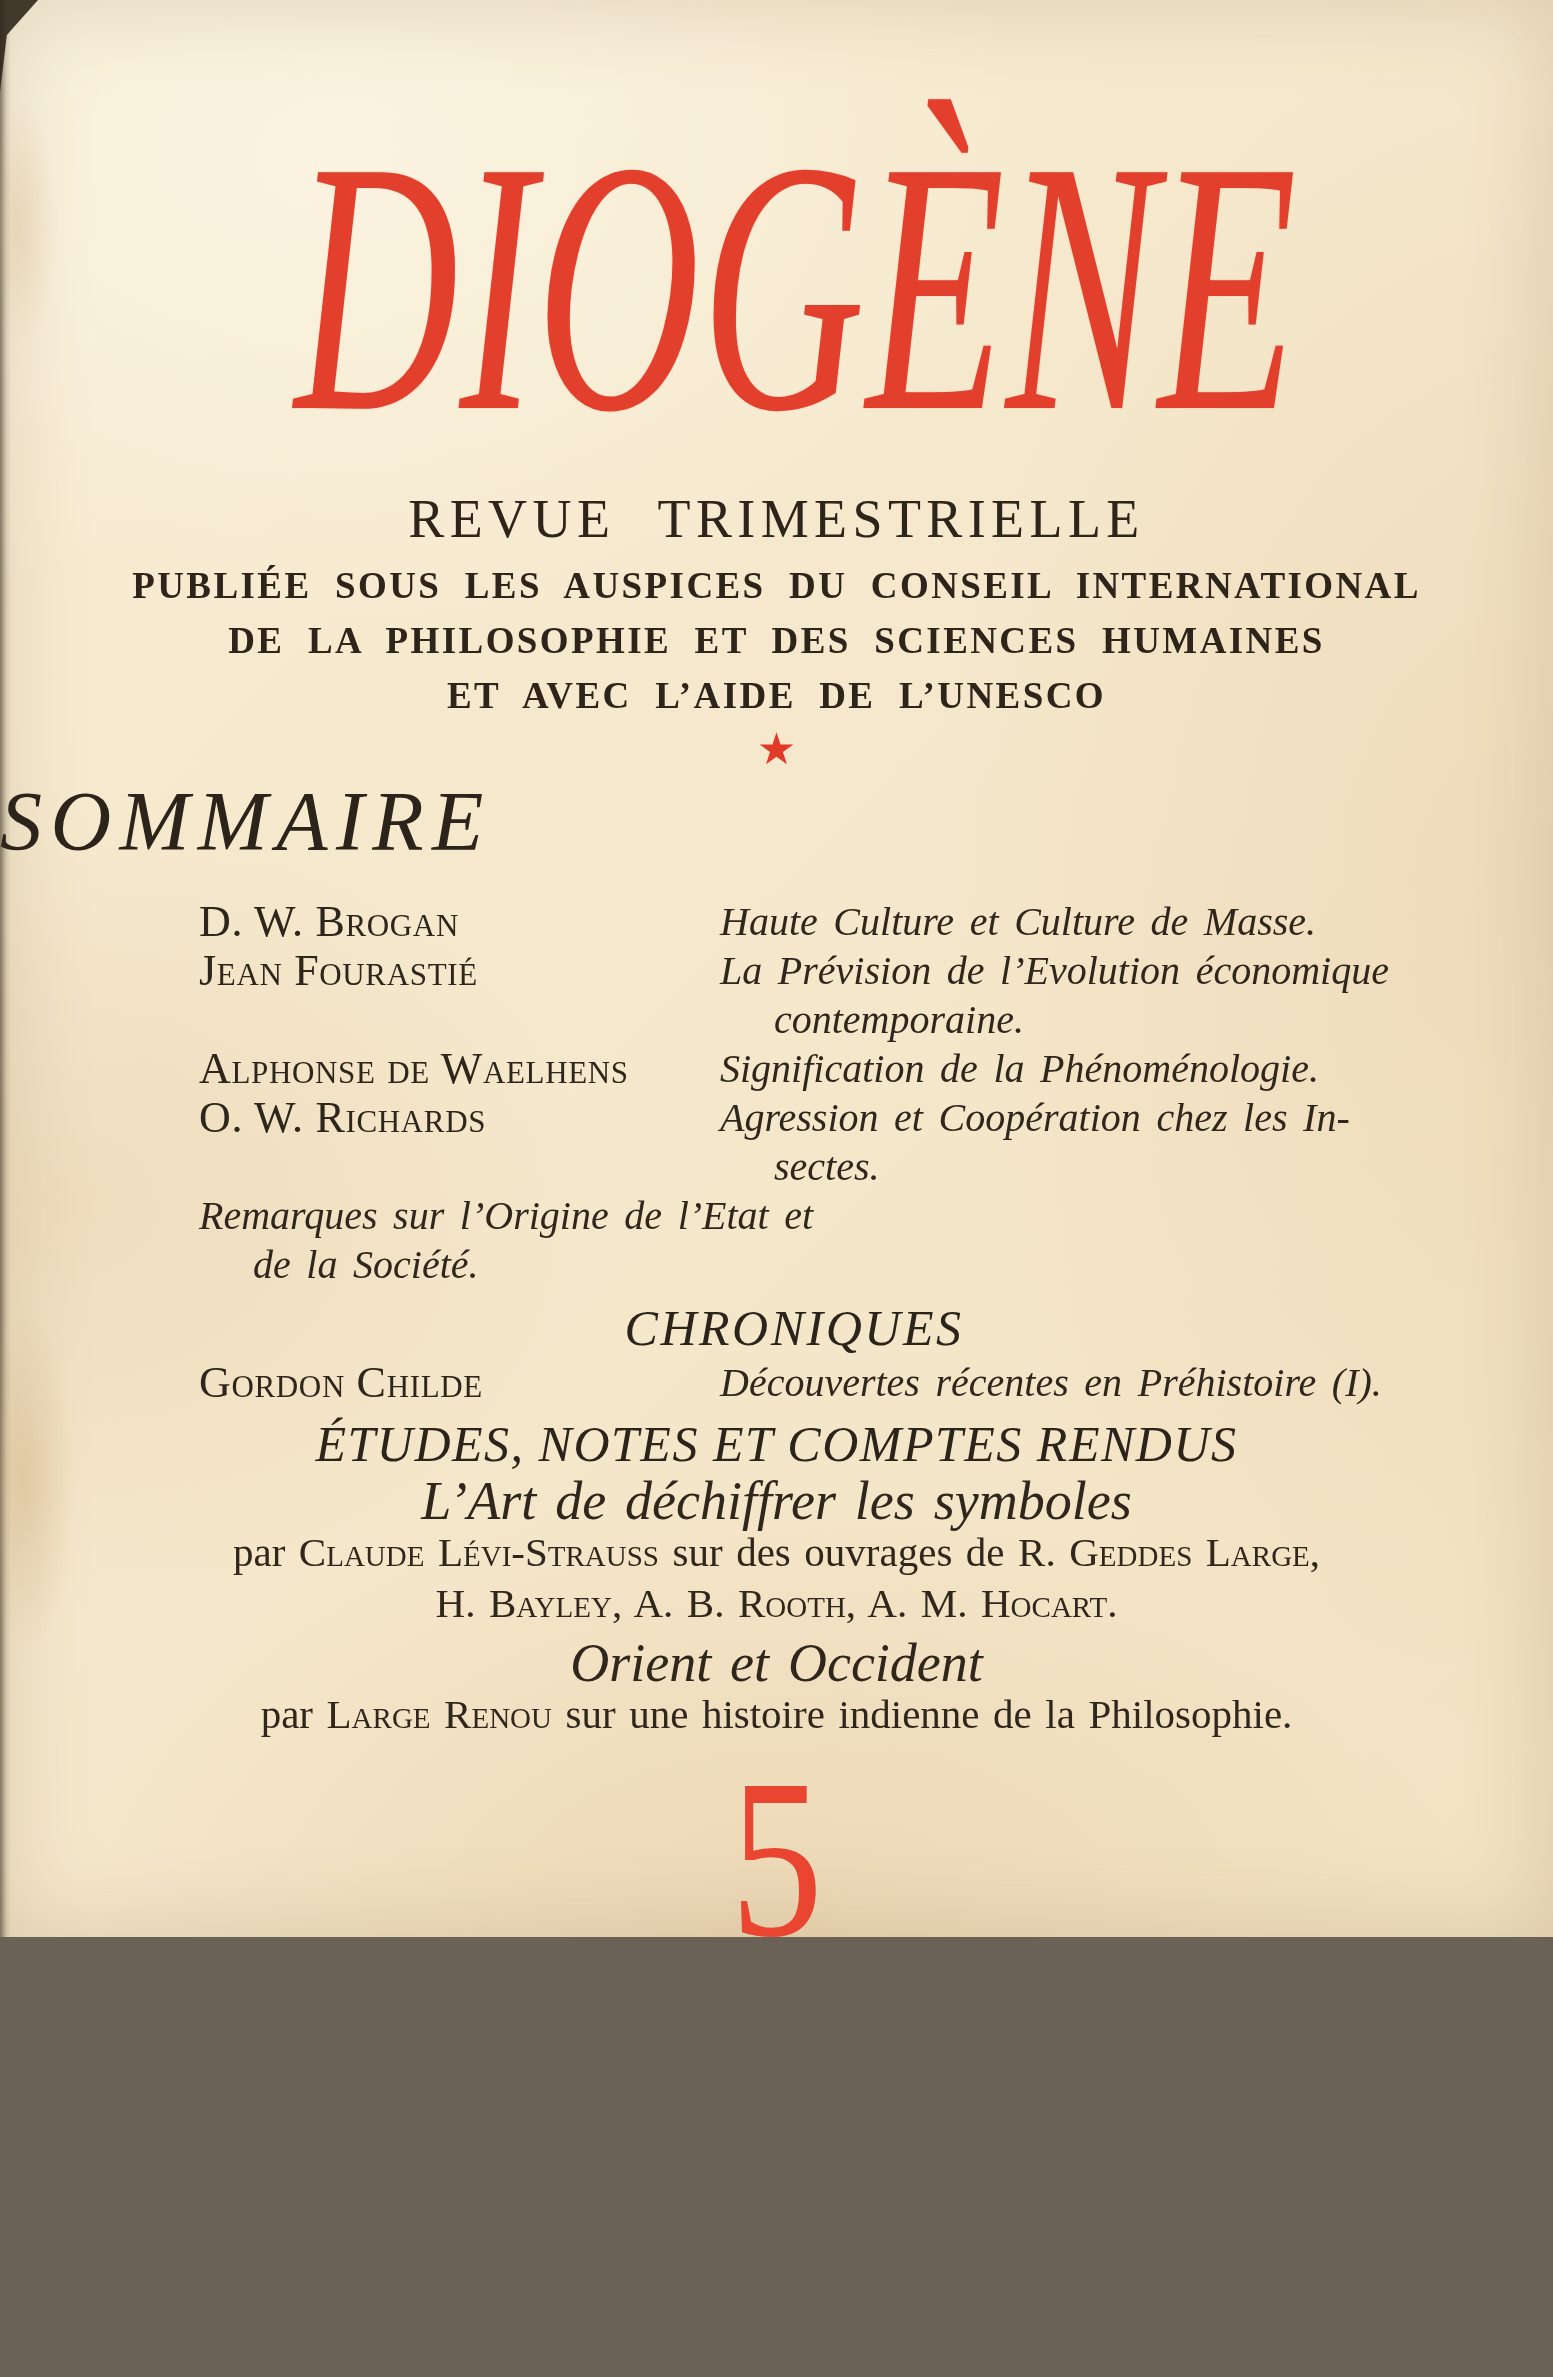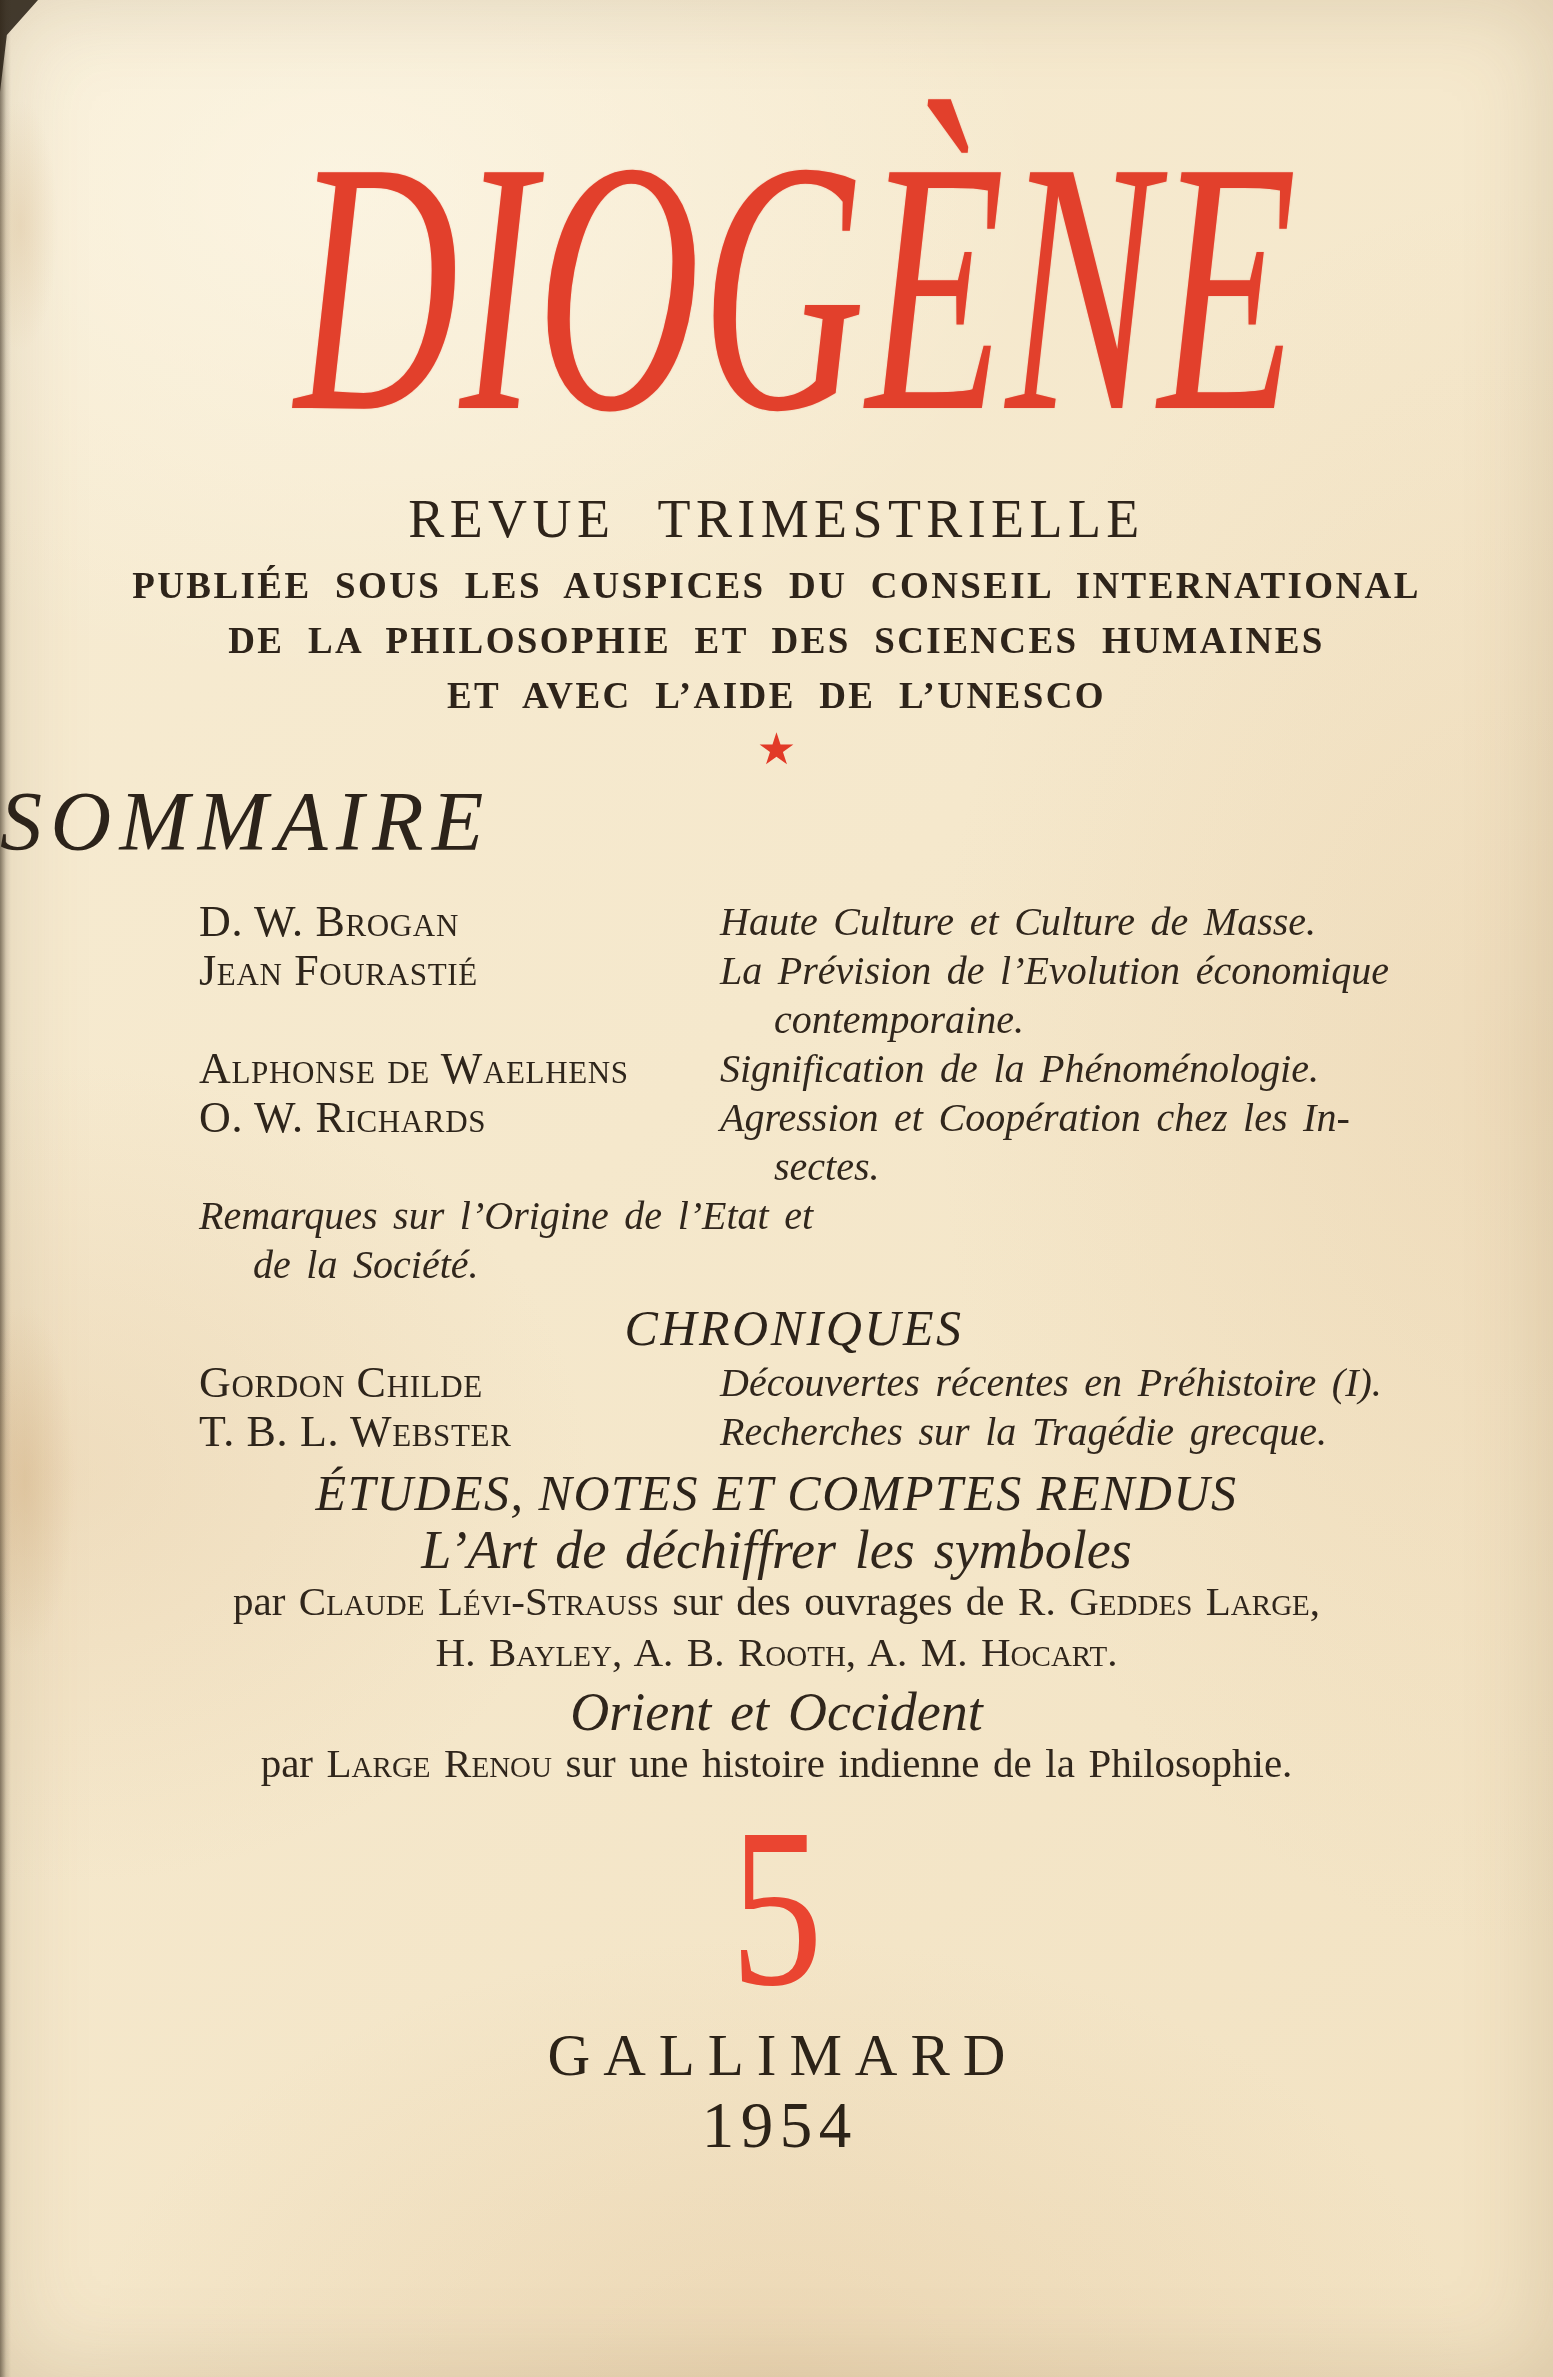--- a/index.html
+++ b/index.html
@@ -1,18 +1,18 @@
 <!DOCTYPE html>
 <html style="font-size:13.4px"><head>
 <meta charset="utf-8">
 <style>
   html,body{margin:0;padding:0;background:#6b6257;}
   .page{
     position:relative;
-    width:1553px;height:2377px;
+    width:1553px;height:1937px;
     margin:0 auto;
     overflow:hidden;
     font-family:"Liberation Serif","DejaVu Serif",serif;
     color:#33281c;
     background:
       radial-gradient(1088px 753px at 22% 8%, rgba(255,251,238,.55), transparent 65%),
       radial-gradient(837px 1255px at 98% 45%, rgba(224,193,152,.28), transparent 70%),
       radial-gradient(753px 586px at 4% 62%, rgba(226,198,160,.35), transparent 70%),
       radial-gradient(921px 586px at 50% 100%, rgba(219,186,142,.30), transparent 75%),
       linear-gradient(135deg,#f7ecd3 0%,#f5e8cc 45%,#f2e2c2 100%);
@@ -133,26 +133,20 @@
 
   <div class="section-h chroniques-h">CHRONIQUES</div>
 
   <div class="toc chron-toc">
     <div class="toc-row">
       <div class="author">Gordon Childe</div>
       <div class="atitle">
           <div class="tline">Découvertes récentes en Préhistoire (I).</div>
         </div>
     </div>
-    <div class="toc-row">
-      <div class="author">T. B. L. Webster</div>
-      <div class="atitle">
-          <div class="tline">Recherches sur la Tragédie grecque.</div>
-        </div>
-    </div>
   </div>
 
   <div class="section-h etudes-h">ÉTUDES, NOTES ET COMPTES RENDUS</div>
 
   <div class="etude-title">L’Art de déchiffrer les symboles</div>
   <div class="byline">
     <span>par </span><span class="sc">Claude Lévi-Strauss</span><span> sur des ouvrages de </span><span class="sc">R. Geddes Large,</span>
   </div>
   <div class="byline">
     <span class="sc">H. Bayley, A. B. Rooth, A. M. Hocart.</span>

